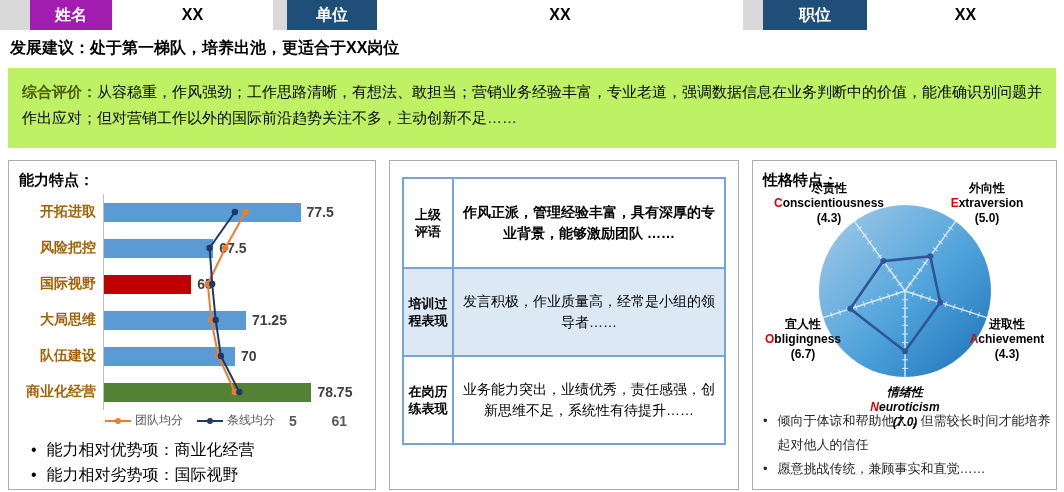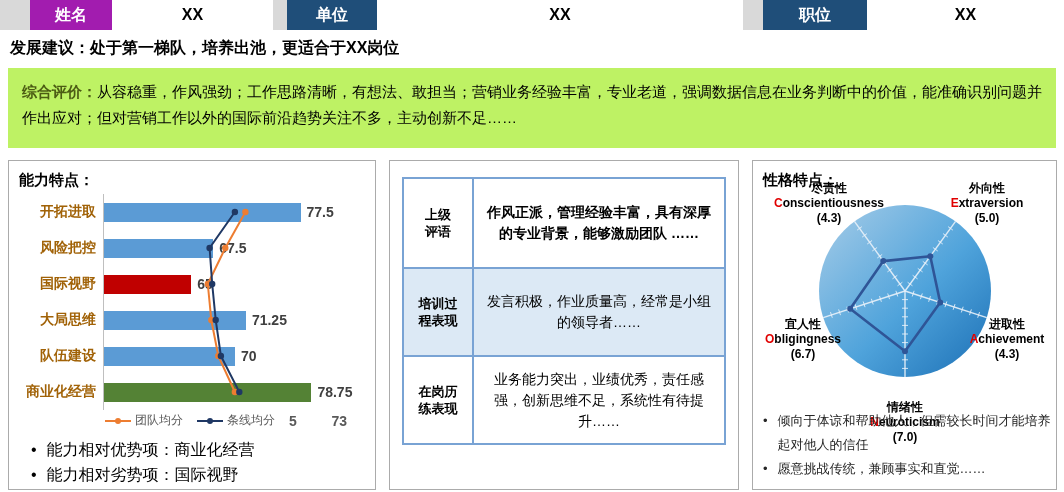--- a/index.html
+++ b/index.html
@@ -44,21 +44,21 @@
   .bullets-lg { margin:8px 0 0 22px; }
   .bullets-lg .bullet { display:flex; font-size:16px; color:#000; line-height:25px; }
   .bullets-sm .bullet { display:flex; font-size:13px; color:#262626; line-height:24px; }
   .bdot { margin-right:10px; flex:none; }
 
   
   .vtable { margin:16px 12px 0 12px; border:2px solid #79A3D4; }
   .trow { display:flex; height:88px; background:#fff; }
   .trow + .trow { border-top:2px solid #79A3D4; }
   .trow.shaded { background:#DCE9F5; }
-  .tlabel { width:70px; flex:none; border-right:2px solid #79A3D4; display:flex; flex-direction:column; align-items:center; justify-content:center; font-size:13px; font-weight:bold; color:#000; line-height:17px; text-align:center; }
+  .tlabel { width:50px; flex:none; border-right:2px solid #79A3D4; display:flex; flex-direction:column; align-items:center; justify-content:center; font-size:13px; font-weight:bold; color:#000; line-height:17px; text-align:center; }
   .tcontent { flex:1; display:flex; align-items:center; justify-content:center; text-align:center; font-size:14px; color:#000; padding:20px 9px; line-height:21px; }
   .tcontent.tbold { font-weight:bold; }
 
   
   .radar { position:absolute; top:0; left:0; width:305px; height:330px; }
   .radar svg { position:absolute; top:0; left:0; }
   .rlabels { position:absolute; top:0; left:0; width:305px; height:330px; }
   .rlabel { position:absolute; text-align:center; font-size:12px; font-weight:bold; color:#000; line-height:15px; }
   .redletter { color:#E00000; }
   .bullets-sm { position:absolute; top:248px; left:10px; width:288px; }
@@ -152,21 +152,21 @@
           </span>
           <span class="ltext">团队均分</span>
         </div>
         <div class="litem">
           <span class="lmark" style="background: rgb(31, 56, 100);">
             <span class="ldot" style="background: rgb(31, 56, 100);"></span>
           </span>
           <span class="ltext">条线均分</span>
         </div>
         <span class="laxis">5</span>
-        <span class="laxis laxis-max">73</span>
+        <span class="laxis laxis-max">61</span>
       </div>
     <div class="bullets-lg">
         <div class="bullet">
           <span class="bdot">•</span>
           <span class="btext">能力相对优势项：商业化经营</span>
         </div>
         <div class="bullet">
           <span class="bdot">•</span>
           <span class="btext">能力相对劣势项：国际视野</span>
         </div>
@@ -277,21 +277,21 @@
           <div class="rlabel" style="left: 168px; top: 20px; width: 132px;">
             <div class="rzh">外向性</div>
             <div class="ren"><span class="redletter" style="color: rgb(224, 0, 0);">E</span><span class="rrest">xtraversion</span></div>
             <div class="rval">(5.0)</div>
           </div>
           <div class="rlabel" style="left: 206px; top: 156px; width: 96px;">
             <div class="rzh">进取性</div>
             <div class="ren"><span class="redletter" style="color: rgb(224, 0, 0);">A</span><span class="rrest">chievement</span></div>
             <div class="rval">(4.3)</div>
           </div>
-          <div class="rlabel" style="left: 92px; top: 239px; width: 120px;">
+          <div class="rlabel" style="left: 92px; top: 224px; width: 120px; font-style: italic;">
             <div class="rzh">情绪性</div>
             <div class="ren"><span class="redletter" style="color: rgb(224, 0, 0);">N</span><span class="rrest">euroticism</span></div>
             <div class="rval">(7.0)</div>
           </div>
           <div class="rlabel" style="left: 0px; top: 156px; width: 100px;">
             <div class="rzh">宜人性</div>
             <div class="ren"><span class="redletter" style="color: rgb(224, 0, 0);">O</span><span class="rrest">bligingness</span></div>
             <div class="rval">(6.7)</div>
           </div>
         </div>

